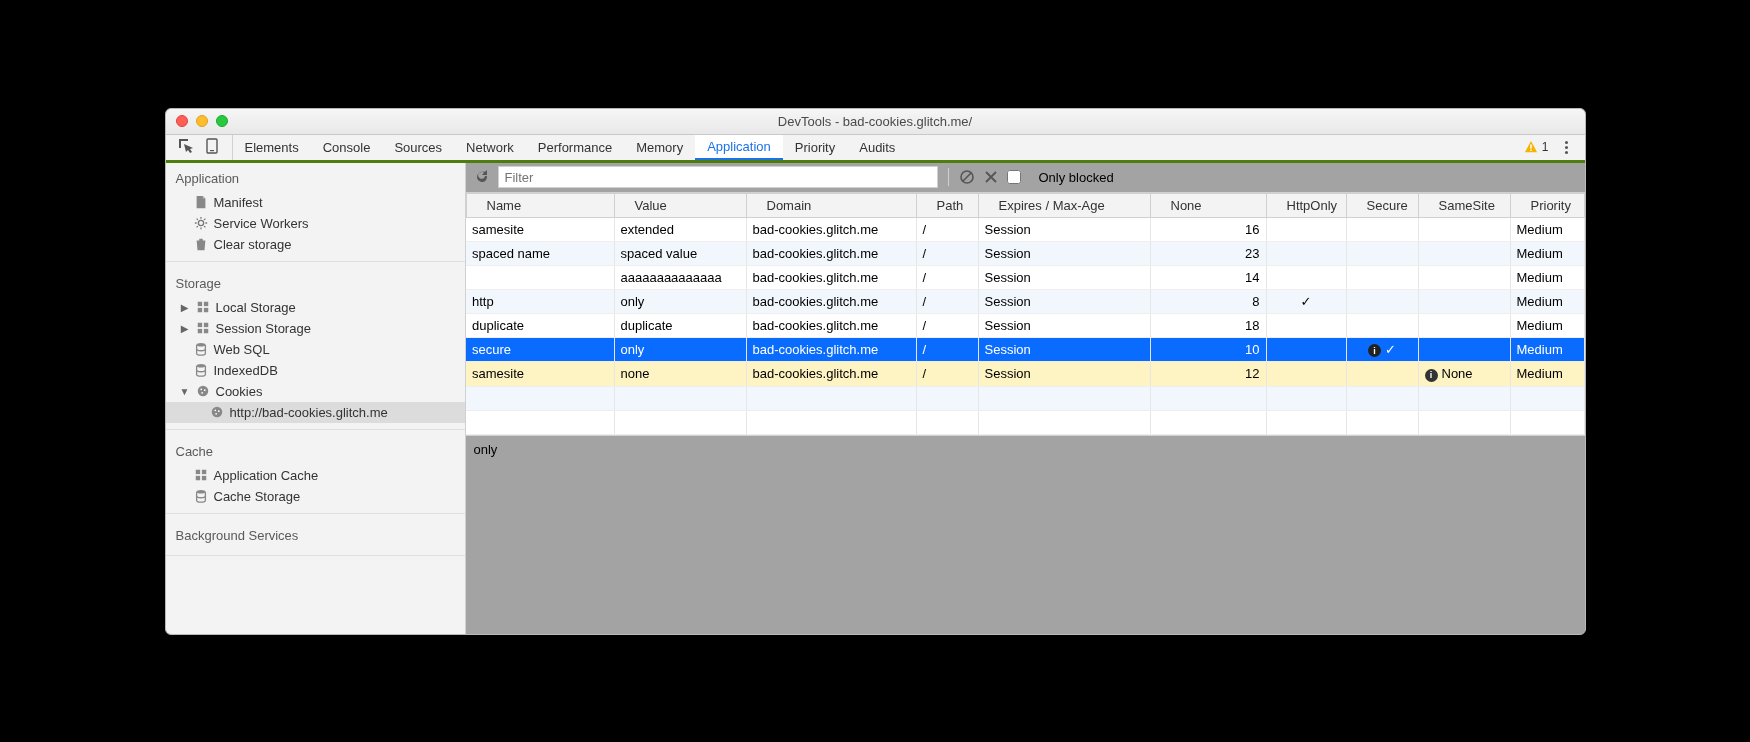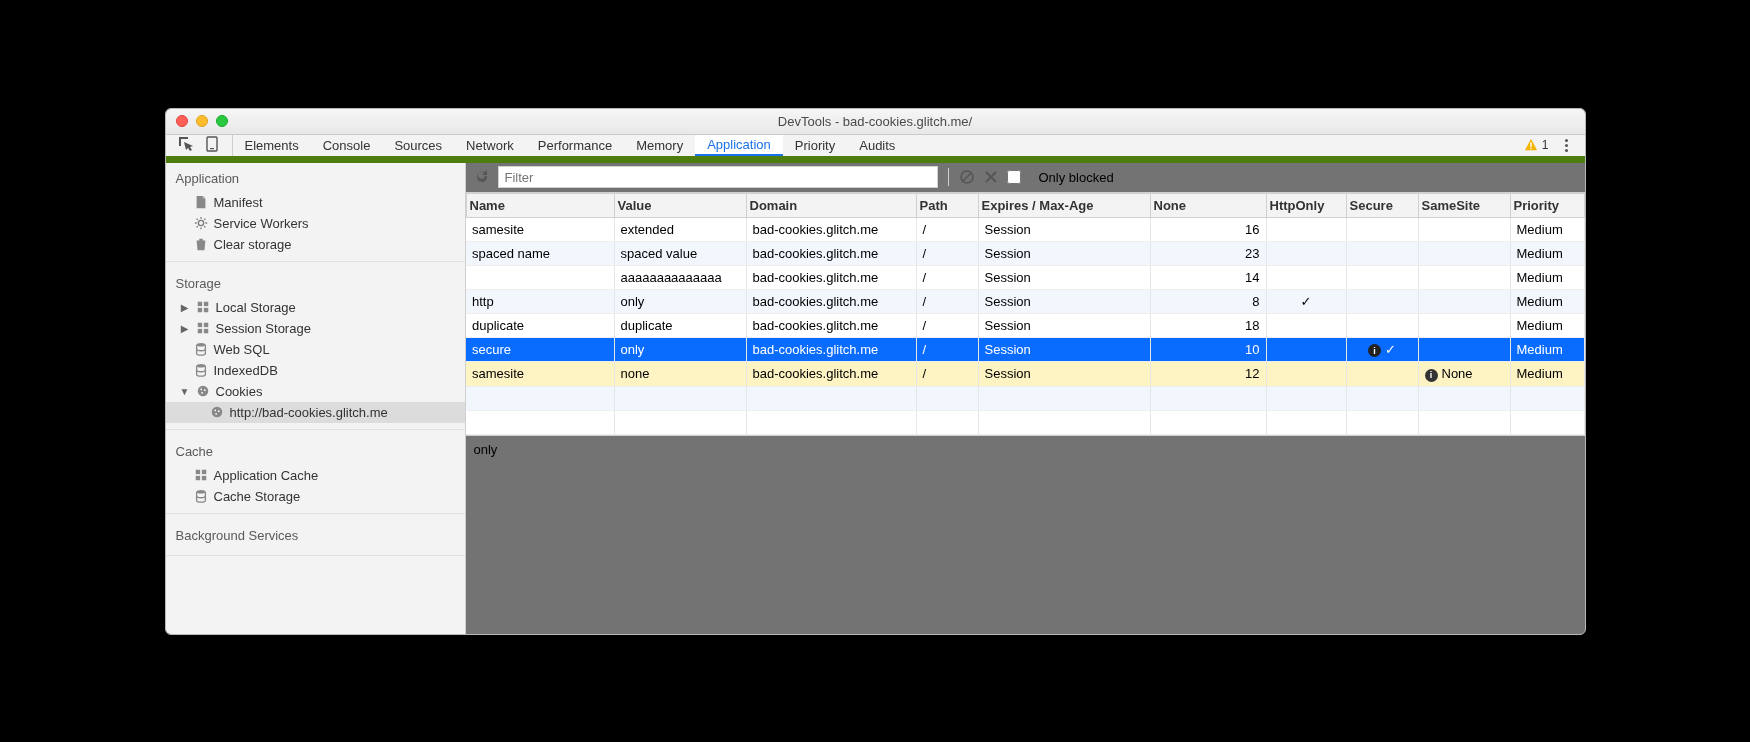--- a/index.html
+++ b/index.html
@@ -1,21 +1,21 @@
 <!DOCTYPE html>
 <html><head>
 <meta charset="utf-8">
 <style>
 * { margin: 0; padding: 0; box-sizing: border-box; font-family: -apple-system, BlinkMacSystemFont, "Segoe UI", Helvetica, Arial, sans-serif; }
 body { background: #000; width: 1750px; height: 742px; display: flex; align-items: center; justify-content: center; }
 
 .window {
   width: 1421px;
   height: 527px;
-  background: #737373;
+  background: #a3a3a3;
   border-radius: 6px;
   box-shadow: 0 20px 60px rgba(0,0,0,0.5);
   overflow: hidden;
   display: flex;
   flex-direction: column;
   border: 1px solid #b8b8b8;
 }
 
 
 .titlebar {
@@ -34,21 +34,21 @@
 .traffic span { width: 12px; height: 12px; border-radius: 50%; display: block; }
 .traffic .close { background:#ff5f57; border:1px solid #e0443e;}
 .traffic .min { background:#ffbd2e; border:1px solid #dea123;}
 .traffic .max { background:#28c940; border:1px solid #1aab29;}
 .titlebar .title { position:absolute; left:0; right:0; text-align:center; font-size:13px; color:#4a4a4a; pointer-events:none;}
 
 
 .tabbar {
   height: 28px;
   background: #f3f3f3;
-  border-bottom: 7px solid #4d7c0f;
+  border-bottom: 3px solid #4d7c0f;
   display: flex;
   align-items: stretch;
   font-size: 13px;
   color:#333;
 }
 .tabbar .tool-icons { display:flex; align-items:center; gap:10px; padding:0 12px; border-right:1px solid #d0d0d0;}
 .tabbar .tool-icons svg { width:16px; height:16px; fill:#555; }
 .tabs { display:flex; align-items:center;}
 .tab { padding:0 12px; height:100%; display:flex; align-items:center; cursor:pointer;}
 .tab.active { color:#1a73e8; border-bottom:2px solid #1a73e8; background:#fff;}
@@ -77,21 +77,21 @@
 .toolbar input.filter { flex:0 0 440px; height:22px; border:1px solid #d0d0d0; padding:0 6px; font-size:13px; }
 .toolbar .divider { width:1px; height:18px; background:#d0d0d0; margin:0 2px;}
 .toolbar .iconbtn svg{width:16px;height:16px;fill:#555;}
 .toolbar .iconbtn{cursor:pointer; display:flex;}
 .toolbar label{display:flex; align-items:center; gap:18px; cursor:pointer;}
 .toolbar input[type="checkbox"]{width:14px;height:14px;}
 
 
 .table-wrap { flex:0 0 auto; }
 table.cookies { width:100%; border-collapse:collapse; font-size:13px; table-layout:fixed;}
-table.cookies th { background:#f3f3f3; border:1px solid #d0d0d0; text-align:left; padding:4px 3px; font-weight:700; color:#333; white-space:nowrap; overflow:hidden;}
+table.cookies th { background:#f3f3f3; border:1px solid #d0d0d0; text-align:left; padding:4px 20px; font-weight:400; color:#333; white-space:nowrap; overflow:hidden;}
 table.cookies td { border-right:1px solid #e6e6e6; border-bottom:1px solid #eee; padding:4px 6px; white-space:nowrap; overflow:hidden; text-overflow:ellipsis;}
 table.cookies td.num{ text-align:right;}
 table.cookies td.center{ text-align:center;}
 table.cookies tbody tr:nth-child(odd){ background:#fff;}
 table.cookies tbody tr:nth-child(even){ background:#f2f7fd;}
 table.cookies tbody tr.selected td{ background:#0a6cff; color:#fff;}
 table.cookies tbody tr.warn td{ background:#fef3c2;}
 table.cookies tbody tr.empty td{ height:24px;}
 .info-icon{ display:inline-flex; width:13px; height:13px; border-radius:50%; background:#333; color:#fff; font-size:9px; align-items:center; justify-content:center; font-weight:bold; margin-right:4px;}
 tr.selected .info-icon{ background:#222;}

